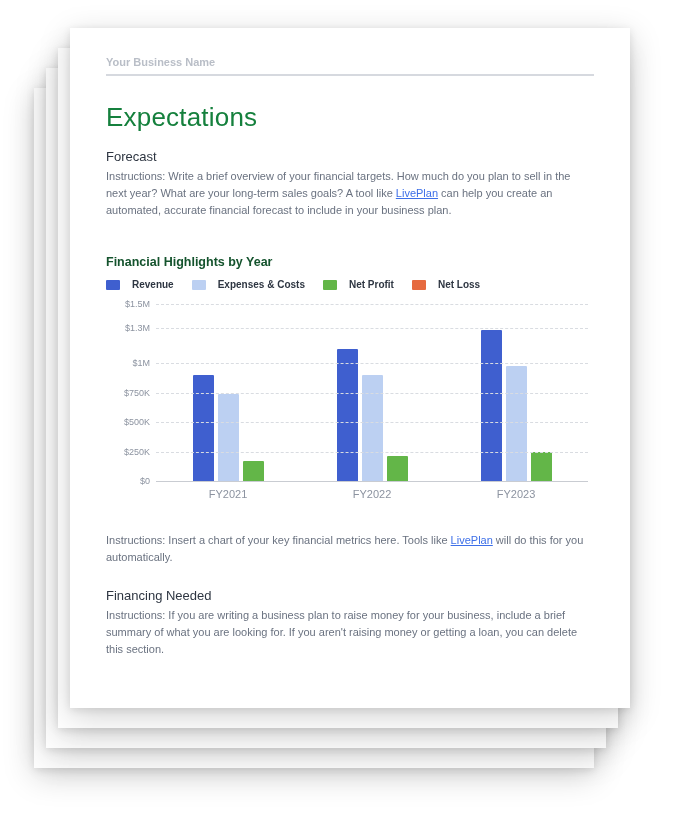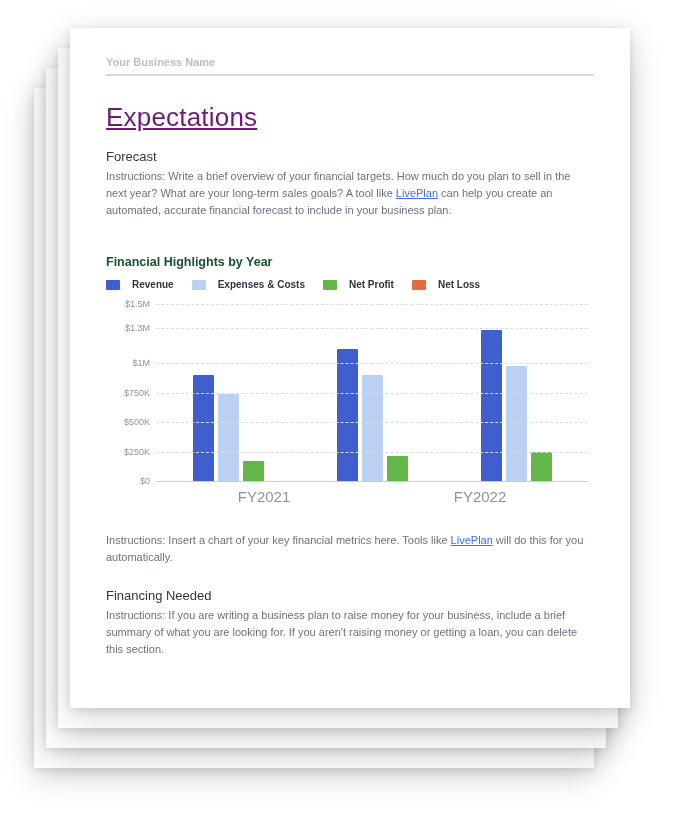--- a/index.html
+++ b/index.html
@@ -33,24 +33,23 @@
     color: #b9bec7;
     font-size: 11px;
     font-weight: 600;
     padding-bottom: 6px;
     border-bottom: 2px solid #d6d9df;
   }
 
   h1.page-title {
     font-size: 26px;
     font-weight: 400;
-    color: #701a75;
+    color: #15803d;
     margin-top: 26px;
     letter-spacing: 0.2px;
-    text-decoration: underline;
   }
   h2.section-title {
     font-size: 13px;
     font-weight: 400;
     color: #2e3642;
     margin-top: 16px;
   }
   p.body {
     font-size: 11px;
     line-height: 1.55;
@@ -115,21 +114,21 @@
   }
   .x-labels {
     position: absolute;
     left: 50px; right: 6px; bottom: 0;
     height: 22px;
     display: flex;
   }
   .x-label {
     flex: 1;
     text-align: center;
-    font-size: 15px;
+    font-size: 11px;
     color: #8c93a0;
     padding-top: 6px;
   }
 
 </style>
 </head>
 <body>
 
 <div class="stack">
   <div class="sheet s4"></div>
@@ -197,20 +196,21 @@
           <div class="grid-line" style="top: 33.3333%;"></div>
           <div class="y-tick" style="top: 33.3333%;">$1M</div>
           <div class="grid-line" style="top: 13.3333%;"></div>
           <div class="y-tick" style="top: 13.3333%;">$1.3M</div>
           <div class="grid-line" style="top: 0%;"></div>
           <div class="y-tick" style="top: 0%;">$1.5M</div>
         </div>
       <div class="x-labels" id="xlabels">
           <div class="x-label">FY2021</div>
           <div class="x-label">FY2022</div>
+          <div class="x-label">FY2023</div>
         </div>
     </div>
 
     <p class="body" style="margin-top:28px">
       <span>Instructions: Insert a chart of your key financial metrics here. Tools like </span><a href="#" class="inline-link">LivePlan</a><span> will do this for you automatically.</span>
     </p>
 
     <h2 class="section-title" style="margin-top:22px">Financing Needed</h2>
     <p class="body">Instructions: If you are writing a business plan to raise money for your business, include a brief summary of what you are looking for. If you aren't raising money or getting a loan, you can delete this section.</p>
 

